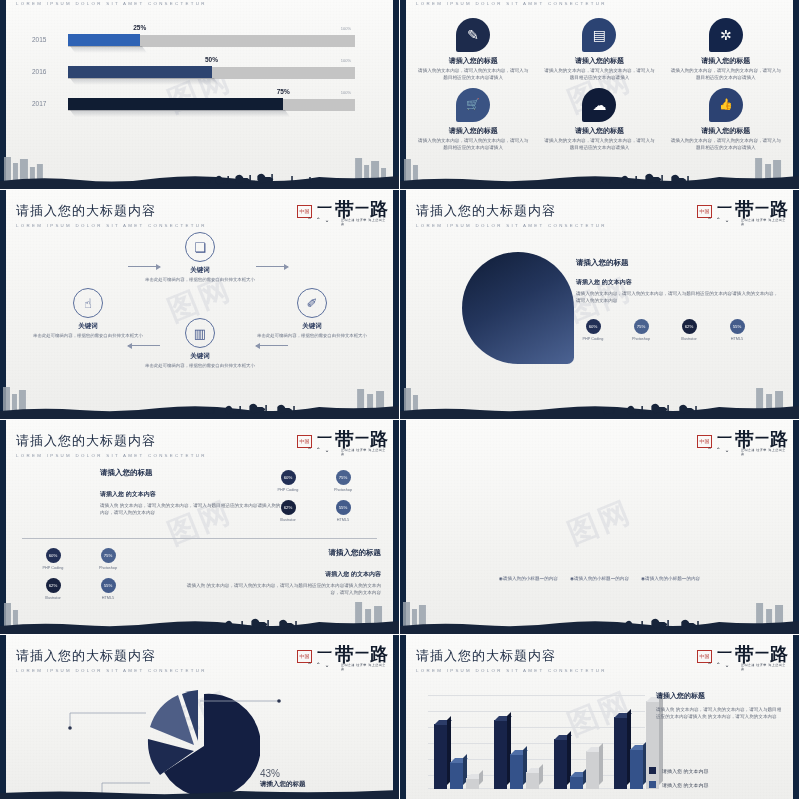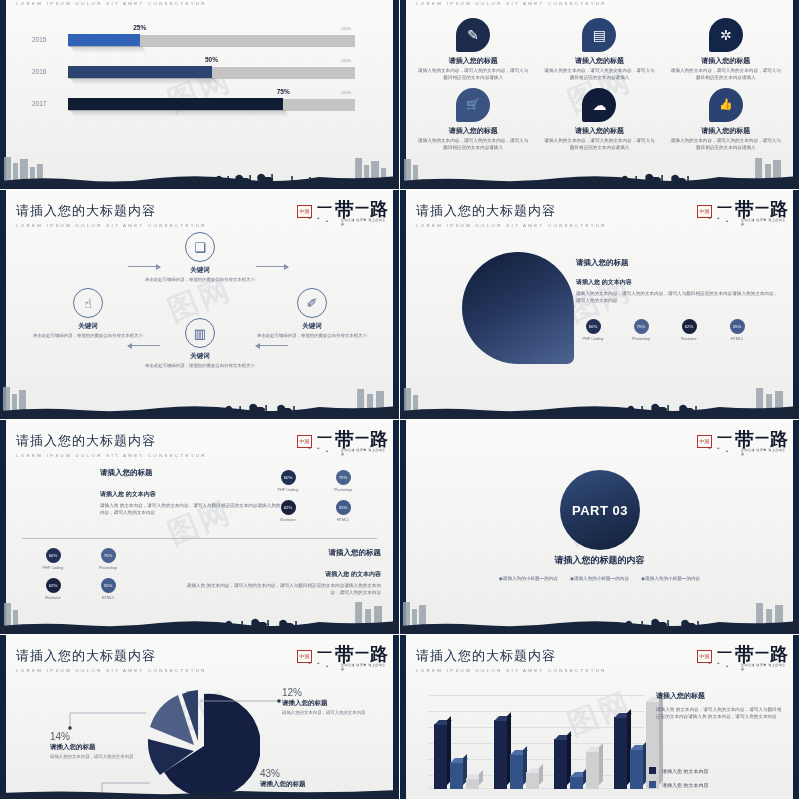--- a/index.html
+++ b/index.html
@@ -551,22 +551,20 @@
       <div class="cal">
         <span class="ch c1">一</span>
         <span class="ch c2">带</span>
         <span class="ch c3">一</span>
         <span class="ch c4">路</span>
         <span class="sub">丝绸之路 经济带 海上丝绸之路</span>
         <span class="birds">⌃ ⌃ ⌄</span>
       </div>
     </div>
 
-    <div class="partcircle" style="left:160px;top:50px;">PART 03</div>
-    <div class="partttl" style="top:134px;">请插入您的标题的内容</div>
     <div class="partsub" style="top:156px;">
       <span>◉请插入您的小标题一的内容</span>
       <span>◉请插入您的小标题一的内容</span>
       <span>◉请插入您的小标题一的内容</span>
     </div>
 
     <div class="band">
       <svg viewBox="0 0 400 34" preserveAspectRatio="none">
         <g fill="#9aa3ad" opacity=".85">
           <rect x="3" y="2" width="7" height="24"></rect>
@@ -614,30 +612,20 @@
       </div>
     </div>
 
     <svg style="position:absolute;left:142px;top:52px;" width="118" height="118" viewBox="0 0 118 118">
       <path d="M62 59 L62 7 A52 52 0 1 1 22 85 Z" fill="#141f42"></path>
       <path d="M56 54 L40 7 A52 52 0 0 1 56 3 Z" fill="#2e3f68"></path>
       <path d="M52 58 L8 40 A52 52 0 0 1 36 8 Z" fill="#4e5e86"></path>
       <path d="M52 64 L6 52 A52 52 0 0 0 18 88 Z" fill="#1d2a50"></path>
     </svg>
 
-    <div class="pielbl" style="left:282px;top:52px;width:104px;">
-      <div class="pv">12%</div>
-      <div class="pt">请插入您的标题</div>
-      <div class="pd">请插入您的文本内容，请写入您的文本内容</div>
-    </div>
-    <div class="pielbl" style="left:50px;top:96px;width:96px;">
-      <div class="pv">14%</div>
-      <div class="pt">请插入您的标题</div>
-      <div class="pd">请插入您的文本内容，请写入您的文本内容</div>
-    </div>
     <div class="pielbl" style="left:260px;top:133px;width:104px;">
       <div class="pv">43%</div>
       <div class="pt">请插入您的标题</div>
     </div>
 
     <svg style="position:absolute;inset:0;pointer-events:none" width="400" height="165">
       <polyline points="200,66 278,66" fill="none" stroke="#9aa2b2" stroke-width=".8"></polyline>
       <circle cx="279" cy="66" r="1.8" fill="#2b3550"></circle>
       <polyline points="146,78 70,78 70,92" fill="none" stroke="#9aa2b2" stroke-width=".8"></polyline>
       <circle cx="70" cy="93" r="1.8" fill="#2b3550"></circle>

